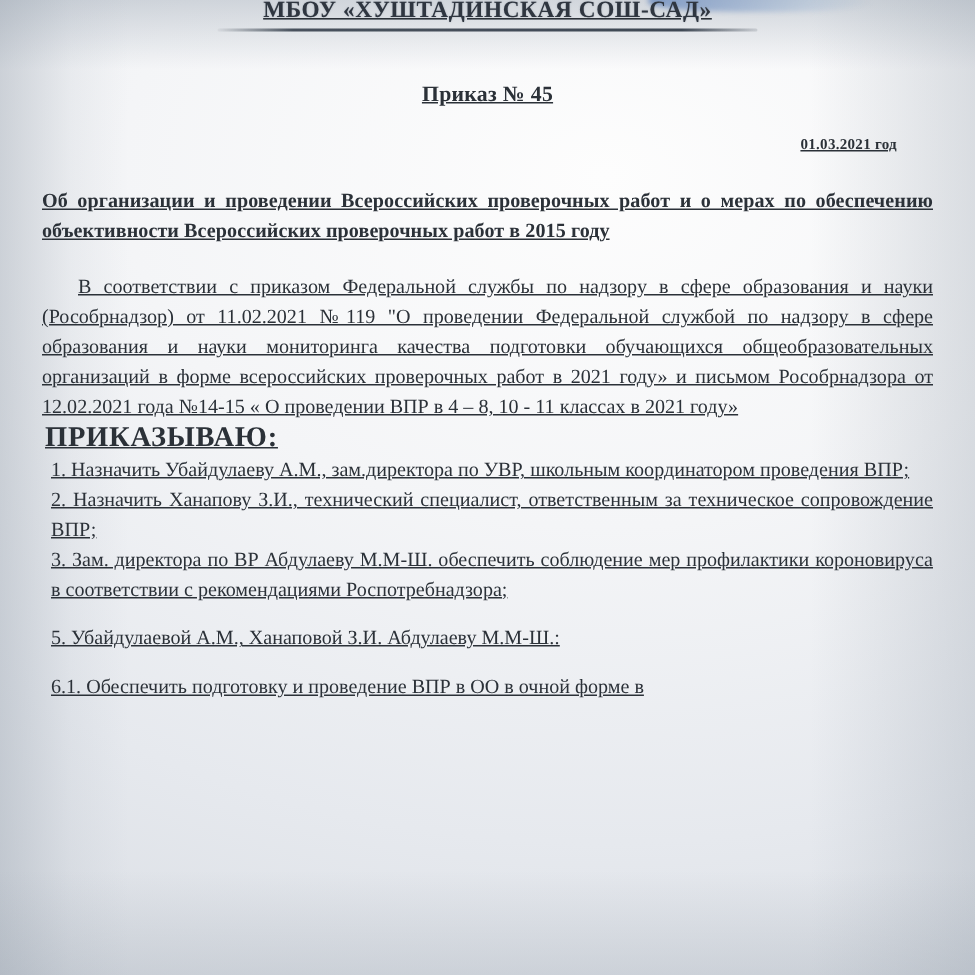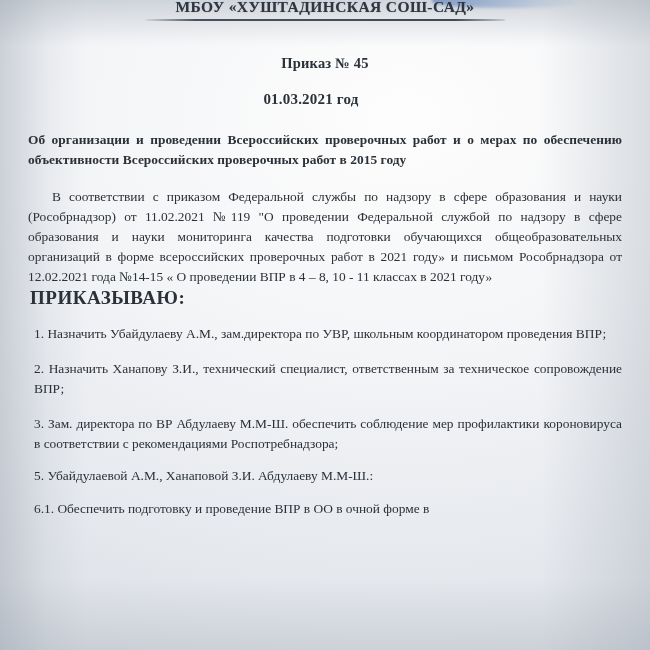--- a/index.html
+++ b/index.html
@@ -57,20 +57,21 @@
     border-radius: 40% 60% 50% 50%;
     filter: blur(1.6px);
     pointer-events: none;
   }
 
   
   .content {
     position: absolute;
     inset: 0;
     padding: 0 24px;
+    text-decoration: underline;
   }
 
   .org-name {
     text-align: center;
     font-weight: bold;
     font-size: 15.5px;
     letter-spacing: .4px;
     margin: -2px 0 0 0;
     color: #2f3640;
     text-shadow: 0 0 1px rgba(90,100,115,0.55);
@@ -94,23 +95,23 @@
   }
 
   .order-no {
     text-align: center;
     font-weight: bold;
     font-size: 14.5px;
     margin-top: 34px;
     letter-spacing: .2px;
   }
   .order-date {
-    text-align: center;
+    text-align: right;
     font-weight: bold;
-    font-size: 15px;
+    font-size: 10px;
     margin-top: 19px;
     padding-right: 28px;
     letter-spacing: .2px;
   }
 
   .doc-title {
     margin-top: 22px;
     font-weight: bold;
     font-size: 13.4px;
     line-height: 1.48;
@@ -131,21 +132,20 @@
   }
 
   .order-verb {
     font-weight: bold;
     font-size: 19px;
     letter-spacing: .5px;
     padding-left: 6px;
   }
 
   .item {
-    margin-top: 15px;
     font-size: 13.4px;
     line-height: 1.48;
     text-align: justify;
     text-align-last: left;
     padding-left: 10px;
     padding-right: 4px;
   }
   .item.tight { margin-top: 13px; }
 
   

